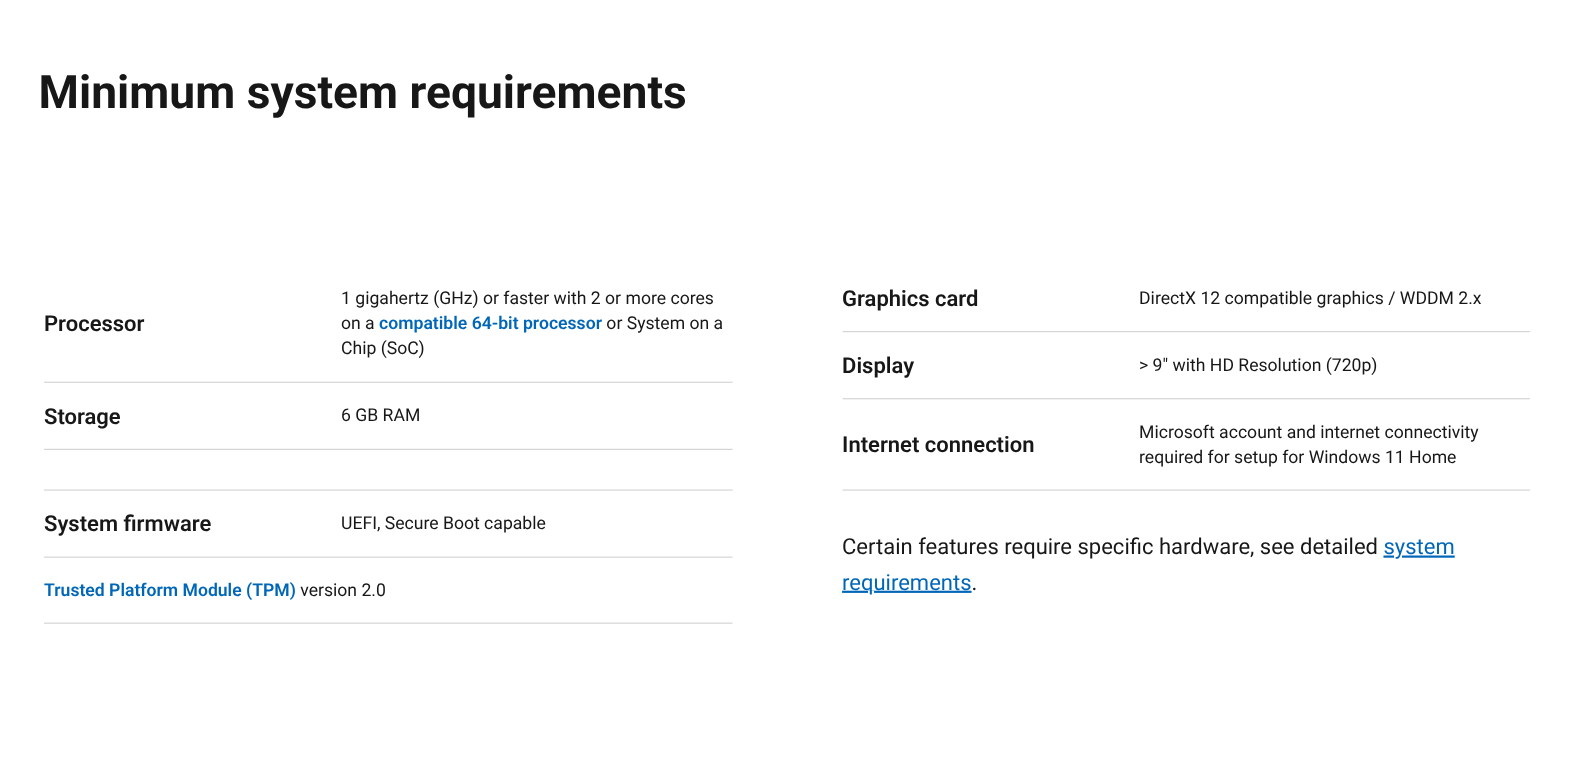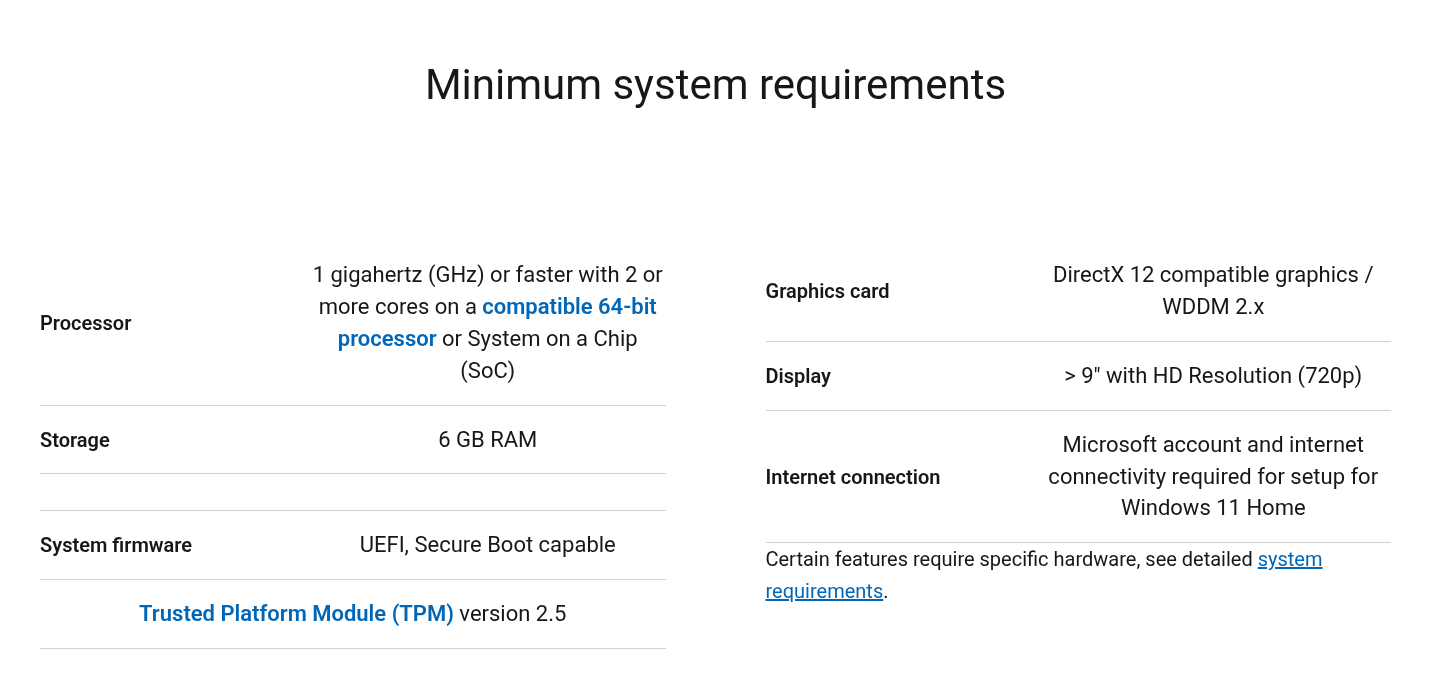--- a/index.html
+++ b/index.html
@@ -9,23 +9,23 @@
     }
     body {
       font-family: "Segoe UI", -apple-system, BlinkMacSystemFont, Roboto, "Helvetica Neue", sans-serif;
       background: #ffffff;
       color: #000000;
       width: 1431px;
       height: 695px;
       padding: 60px 35px 20px 35px;
     }
     .page-title {
-      text-align: center;
+      text-align: left;
       font-size: 42px;
-      font-weight: 400;
+      font-weight: 700;
       margin-bottom: 150px;
       color: #171717;
     }
     .columns {
       display: flex;
       gap: 100px;
       padding: 0 5px;
     }
     .column {
       flex: 1;
@@ -40,38 +40,38 @@
       padding-top: 0;
     }
     .spec-label {
       flex: 0 0 270px;
       font-size: 20px;
       font-weight: 600;
       color: #171717;
     }
     .spec-value {
       flex: 1;
-      font-size: 22px;
+      font-size: 16px;
       color: #171717;
       line-height: 1.45;
-      text-align: center;
     }
     .link {
       color: #0067b8;
       text-decoration: none;
       font-weight: 600;
     }
     .link-underline {
       color: #0067b8;
       text-decoration: underline;
       font-weight: 400;
     }
     .footnote {
       font-size: 20px;
       color: #171717;
+      margin-top: 35px;
       line-height: 1.6;
     }
   </style>
 </head>
 <body>
 
 <h1 class="page-title">Minimum system requirements</h1>
 
 <div class="columns">
 
@@ -92,21 +92,21 @@
     <div class="spec-row">
     </div>
 
     <div class="spec-row">
       <div class="spec-label">System firmware</div>
       <div class="spec-value">UEFI, Secure Boot capable</div>
     </div>
 
     <div class="spec-row">
       <div class="spec-value">
-        <a href="#" class="link">Trusted Platform Module (TPM)</a><span> version 2.5</span>
+        <a href="#" class="link">Trusted Platform Module (TPM)</a><span> version 2.0</span>
       </div>
     </div>
 
   </div>
 
   <div class="column">
 
     <div class="spec-row">
       <div class="spec-label">Graphics card</div>
       <div class="spec-value">DirectX 12 compatible graphics / WDDM 2.x</div>

